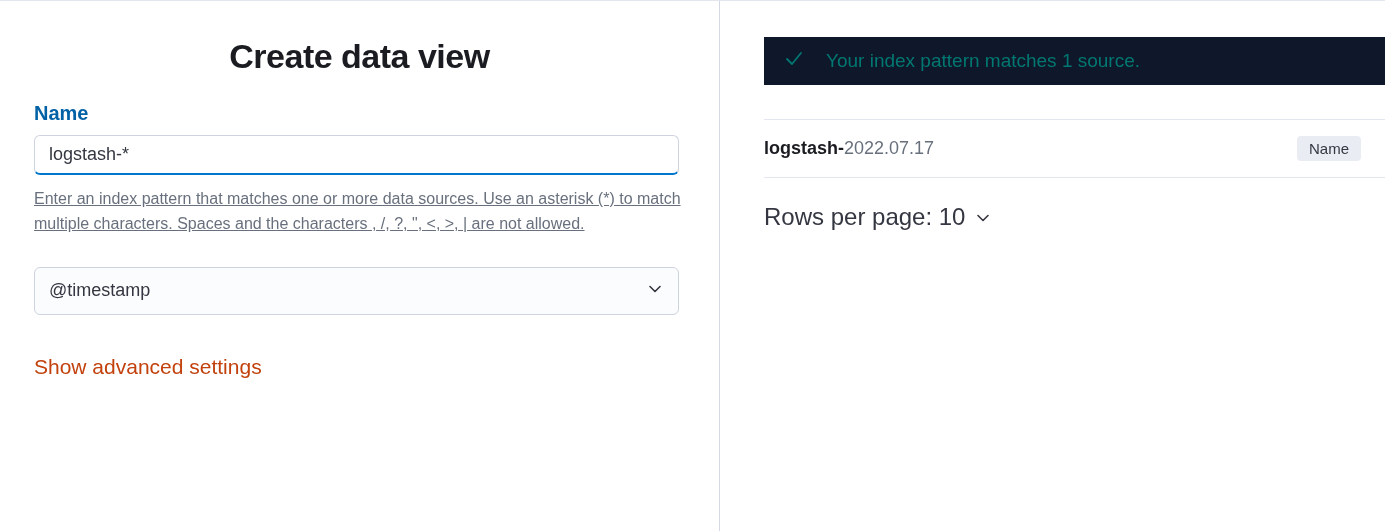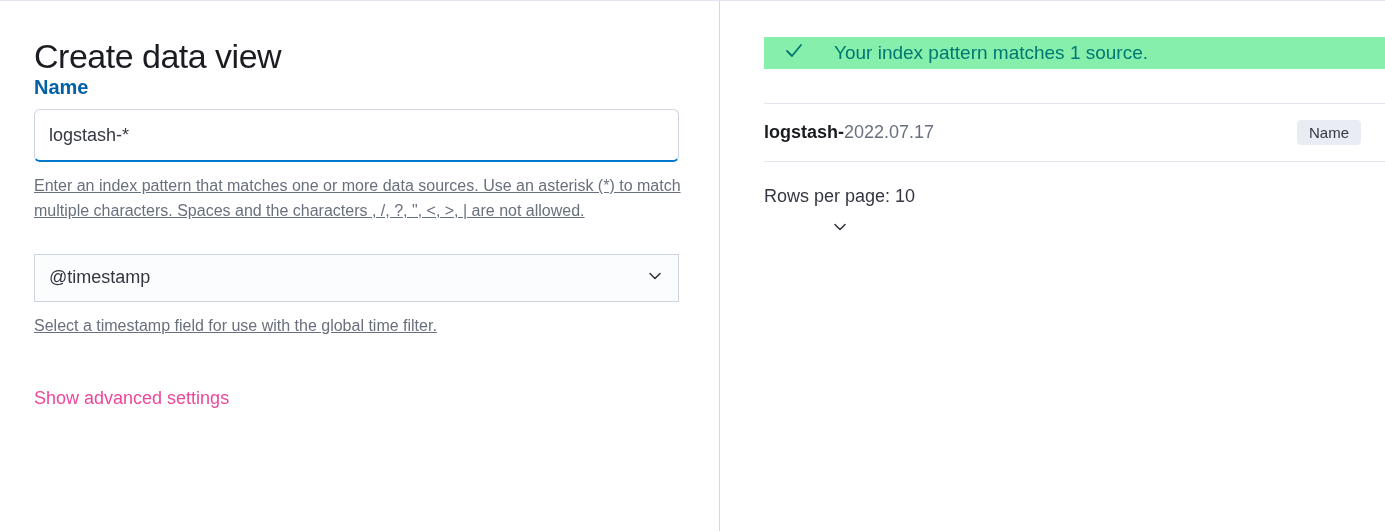--- a/index.html
+++ b/index.html
@@ -16,37 +16,39 @@
       width: 720px;
       padding: 36px 34px 0 34px;
       border-right: 1px solid #d3dae6;
     }
     .right-panel {
       flex: 1;
       padding: 36px 0 0 0;
     }
     .page-title {
       font-size: 34px;
-      font-weight: 400;
+      font-weight: 700;
       letter-spacing: -0.5px;
       color: #1a1c21;
+      margin-bottom: 26px;
+      text-align: center;
     }
     .field-label {
       font-size: 20px;
       font-weight: 600;
       margin-bottom: 10px;
       display: block;
     }
     .field-label.active {
       color: #0061a6;
       font-weight: 600;
     }
     .text-input {
       width: 645px;
-      height: 53px;
+      height: 40px;
       border: 1px solid #cdd3df;
       border-radius: 6px;
       padding: 0 14px;
       font-size: 18px;
       color: #343741;
       background: #fbfcfd;
       outline: none;
     }
     .text-input.focused {
       border-bottom: 2px solid #0077cc;
@@ -64,53 +66,53 @@
       margin-bottom: 30px;
     }
     .select-wrap {
       position: relative;
       width: 645px;
     }
     .select-input {
       width: 100%;
       height: 48px;
       border: 1px solid #cdd3df;
-      border-radius: 0;
+      border-radius: 6px;
       padding: 0 44px 0 14px;
       font-size: 18px;
       color: #343741;
       background: #fbfcfd;
       outline: none;
       appearance: none;
       cursor: pointer;
       text-align: left;
     }
     .select-chevron {
       position: absolute;
       right: 16px;
       top: 50%;
       transform: translateY(-50%);
       pointer-events: none;
     }
     .link-button {
       background: none;
       border: none;
-      color: #ec4899;
-      font-size: 18px;
+      color: #c2410c;
+      font-size: 21px;
       font-weight: 400;
       cursor: pointer;
       padding: 0;
-      margin-top: 20px;
+      margin-top: 10px;
     }
     .callout {
-      background: #86efac;
-      padding: 4px 20px;
+      background: #0f172a;
+      padding: 12px 20px;
       display: flex;
       align-items: center;
-      gap: 30px;
+      gap: 22px;
       margin: 0 0 34px 44px;
     }
     .callout-text {
       color: #007871;
       font-size: 19px;
       font-weight: 500;
     }
     .check-icon {
       flex-shrink: 0;
     }
@@ -140,25 +142,24 @@
       font-size: 15px;
       padding: 4px 12px;
       border-radius: 4px;
       font-weight: 500;
     }
     .pager {
       display: flex;
       align-items: center;
       gap: 10px;
       margin: 24px 0 0 44px;
-      font-size: 18px;
+      font-size: 24px;
       color: #343741;
       cursor: pointer;
       width: fit-content;
-      flex-direction: column;
     }
     .pager-chevron {
       margin-top: 2px;
     }
   </style>
 </head>
 <body>
 
 <div class="left-panel">
   <h1 class="page-title">Create data view</h1>
@@ -171,21 +172,20 @@
 
   <div class="field-group">
     <div class="select-wrap">
       <button class="select-input">@timestamp</button>
       <span class="select-chevron">
         <svg width="16" height="16" viewBox="0 0 16 16" fill="none">
             <path d="M3 5.5 L8 10.5 L13 5.5" stroke="#343741" stroke-width="1.6" fill="none" stroke-linecap="round" stroke-linejoin="round"></path>
           </svg>
       </span>
     </div>
-    <p class="help-text">Select a timestamp field for use with the global time filter.</p>
   </div>
 
   <button class="link-button">Show advanced settings</button>
 </div>
 
 <div class="right-panel">
   <div class="callout">
     <span class="check-icon">
       <svg width="20" height="20" viewBox="0 0 20 20" fill="none">
           <path d="M3 10 L8 15 L17 4" stroke="#007871" stroke-width="1.8" fill="none" stroke-linecap="round" stroke-linejoin="round"></path>

